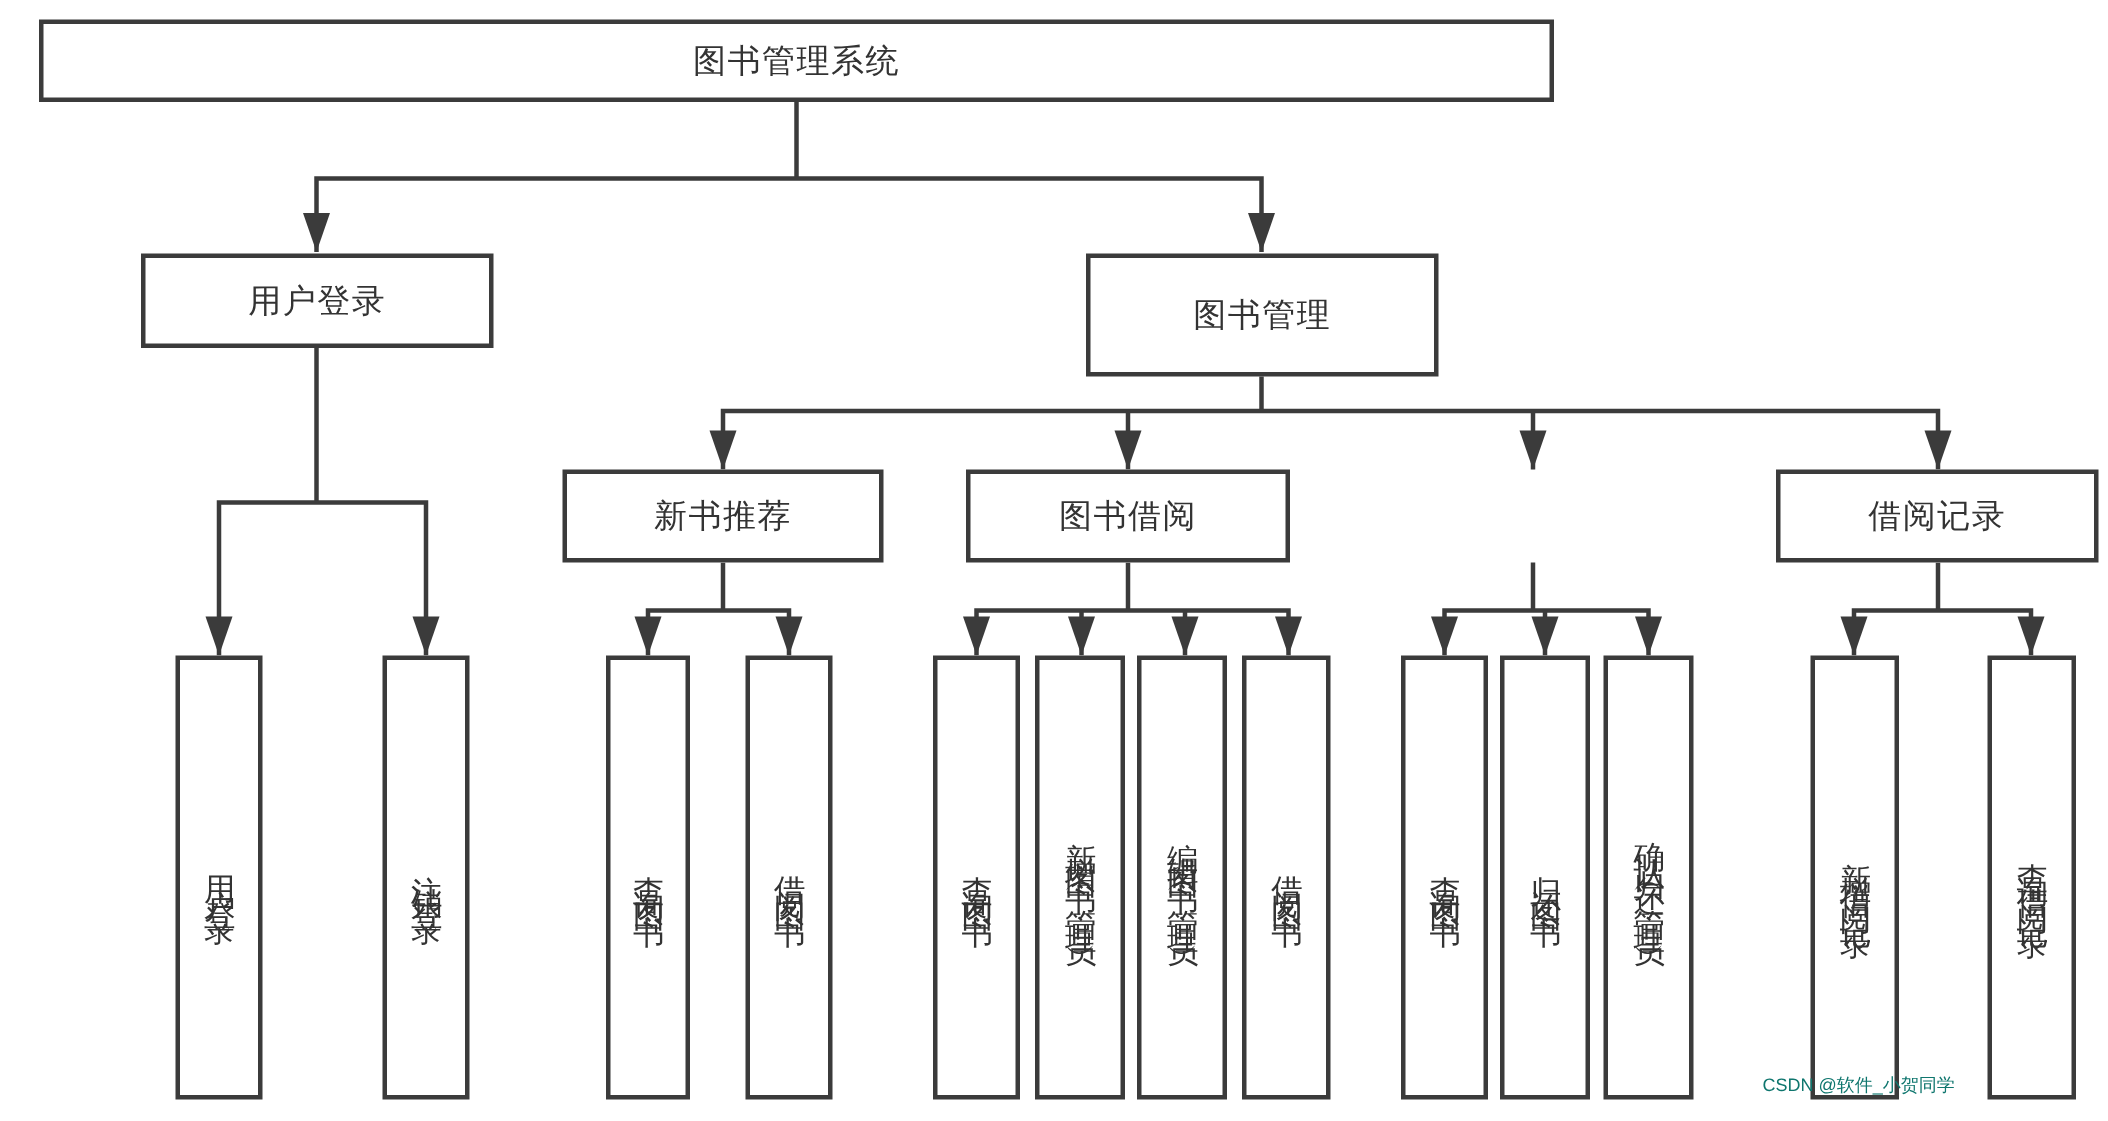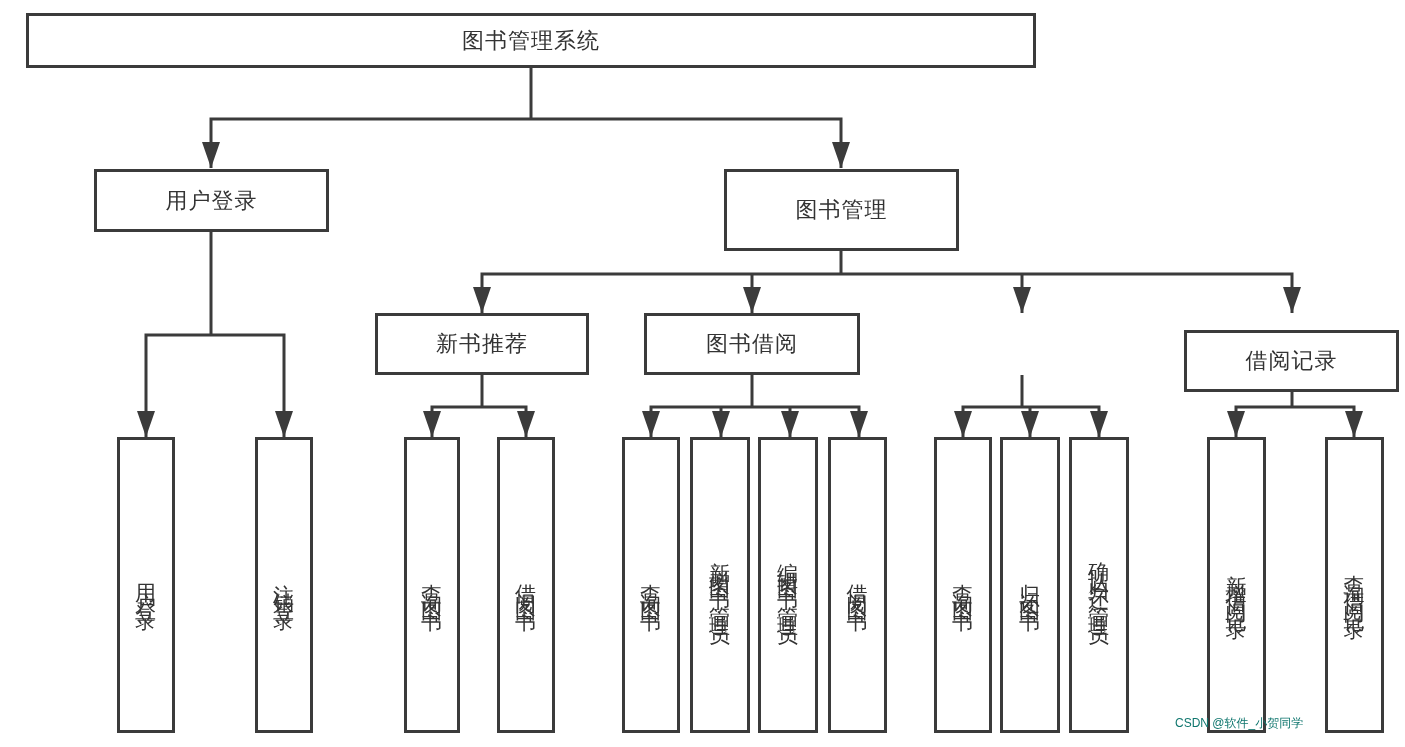--- a/index.html
+++ b/index.html
@@ -112,21 +112,21 @@
   <div class="hbox" style="left:712px;top:169px;width:235px;height:82px">
     <span>图书管理</span>
   </div>
 
   <div class="hbox" style="left:632px;top:313px;width:216px;height:62px">
     <span>图书借阅</span>
   </div>
   <div class="hbox" style="left:363px;top:313px;width:214px;height:62px">
     <span>新书推荐</span>
   </div>
-  <div class="hbox" style="left:1172px;top:330px;width:215px;height:62px">
+  <div class="hbox" style="left:1172px;top:313px;width:215px;height:62px">
     <span>借阅记录</span>
   </div>
 
   <div class="vbox" style="left:105px;width:58px">
     <span class="vtext">用户登录</span>
   </div>
   <div class="vbox" style="left:243px;width:58px">
     <span class="vtext">注销登录</span>
   </div>
 

